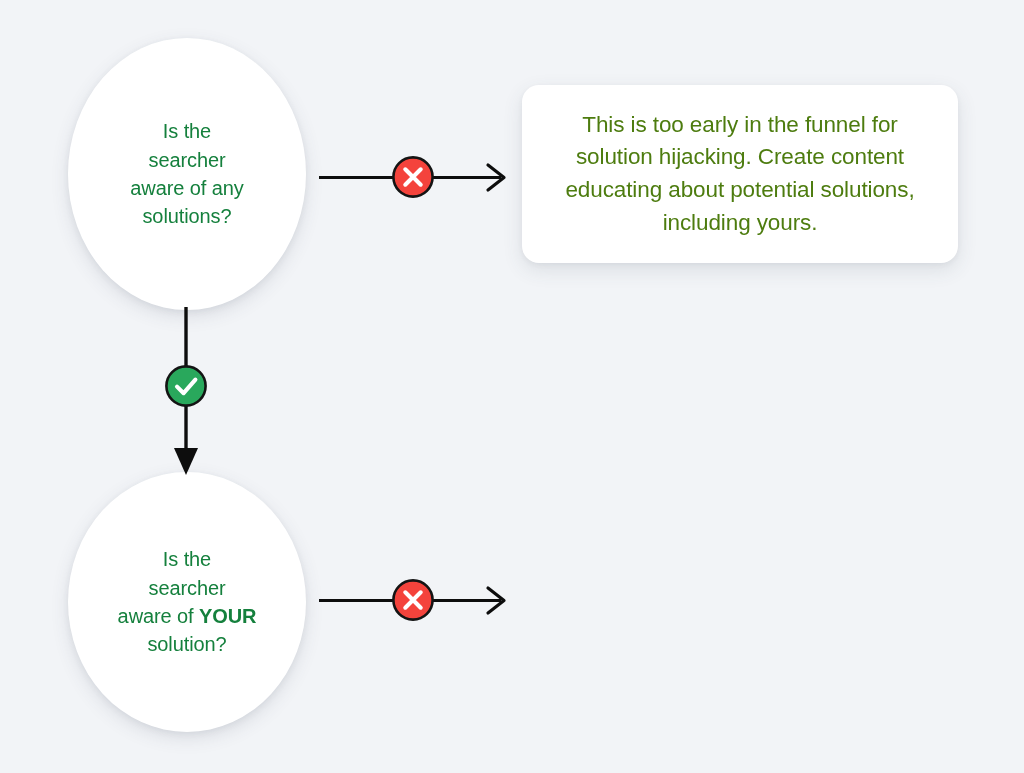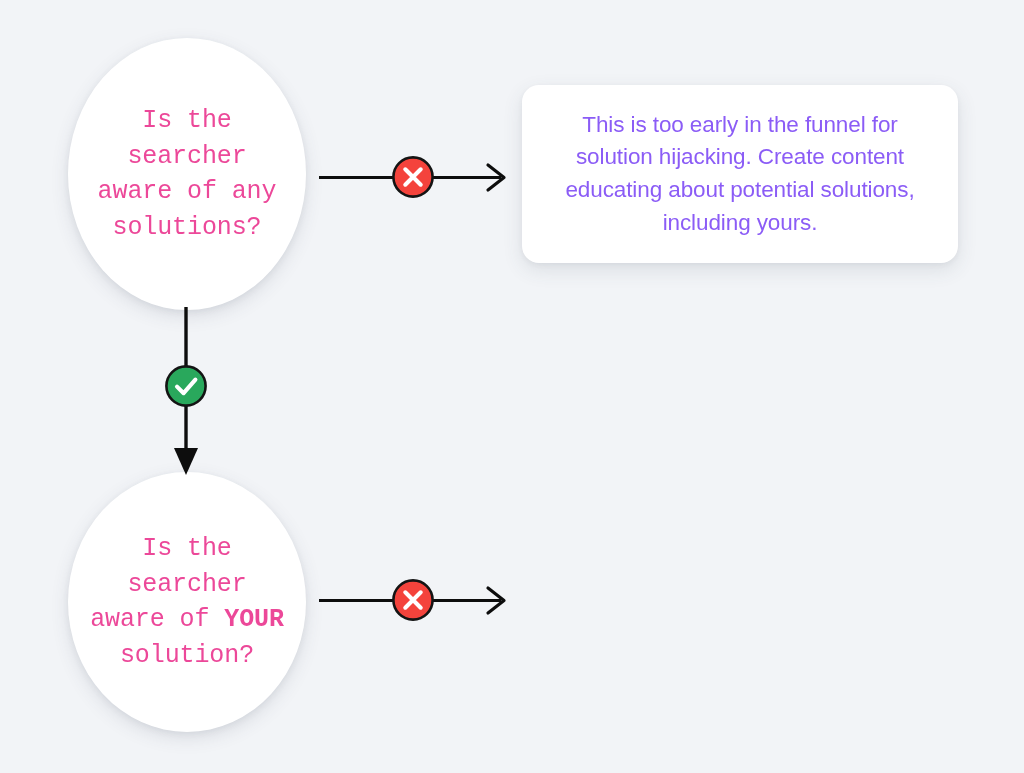--- a/index.html
+++ b/index.html
@@ -26,27 +26,26 @@
     background: #ffffff;
     box-shadow: 0 6px 18px rgba(60, 70, 90, 0.13),
                 0 2px 6px rgba(60, 70, 90, 0.07);
     display: flex;
     align-items: center;
     justify-content: center;
     text-align: center;
     box-sizing: border-box;
   }
   .decision-text {
-    font-size: 25px;
+    font-size: 20px;
     line-height: 1.42;
-    color: #ec4899;
+    color: #15803d;
     letter-spacing: -0.1px;
     padding: 0 22px;
     white-space: pre-line;
-    font-family: Liberation Mono, monospace;
   }
   .decision-text b { font-weight: 700; }
 
   #node-awareness {
     left: 68px;
     top: 38px;
     width: 238px;
     height: 272px;
   }
   #node-your-solution {
@@ -65,21 +64,21 @@
                 0 2px 5px rgba(60, 70, 90, 0.06);
     display: flex;
     align-items: center;
     justify-content: center;
     text-align: center;
     box-sizing: border-box;
   }
   .outcome-text {
     font-size: 22.5px;
     line-height: 1.45;
-    color: #8b5cf6;
+    color: #4d7c0f;
     letter-spacing: -0.1px;
     padding: 0 26px;
   }
   #box-too-early {
     left: 522px;
     top: 85px;
     width: 436px;
     height: 178px;
   }
   #box-ideal {

